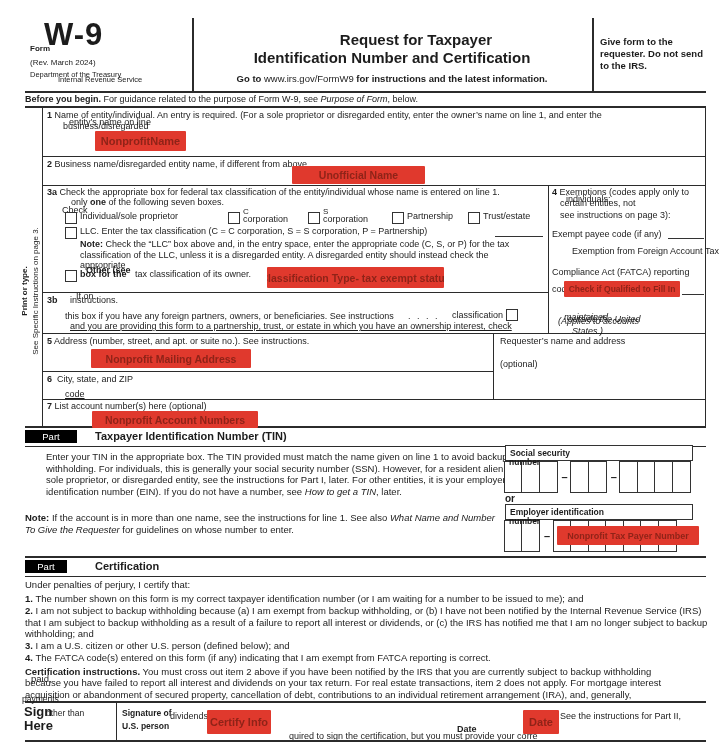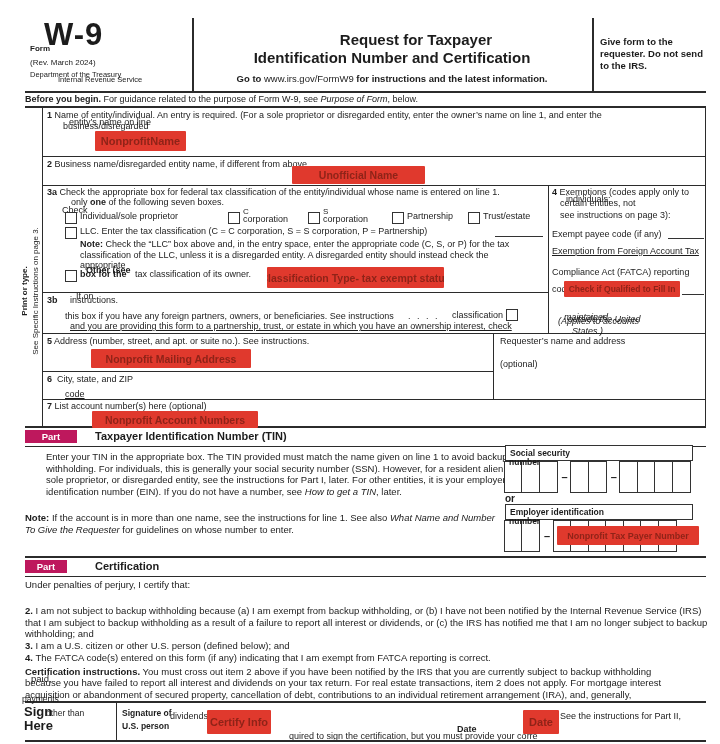--- a/index.html
+++ b/index.html
@@ -12,21 +12,21 @@
   .hline{position:absolute;background:#2b2b2b;height:1px;}
   .vline{position:absolute;background:#2b2b2b;width:1px;}
   .cbx{position:absolute;width:10px;height:10px;border:1.3px solid #333;background:#fff;}
   .boxrow{position:absolute;display:flex;align-items:center;}
   .cell{width:17px;height:30px;border:1.5px solid #333;background:#fff;margin-left:-1.5px;}
   .dash{font-weight:bold;font-size:11px;margin:0 4px;}
   .lblbox{position:absolute;border:1.5px solid #333;background:#fff;font-weight:bold;font-size:8.5px;padding:2px 0 2px 4px;}
   .ann{position:absolute;display:flex;align-items:center;justify-content:center;
        background:var(--ann-bg,#e0392d);color:var(--ann-text,#8f2318);
        font-weight:bold;z-index:6;white-space:nowrap;overflow:hidden;border-radius:1px;}
-  .chip{position:absolute;background:#be185d;color:#fff;font-weight:bold;font-size:9.5px;
+  .chip{position:absolute;background:#000000;color:#fff;font-weight:normal;font-size:9.5px;
         display:flex;align-items:center;justify-content:center;}
   .ovl{position:relative;display:inline-block;}
   .ovl .over{position:absolute;left:6px;top:-4px;}
   .uline{position:absolute;border-bottom:1px solid #333;}
   .rot{position:absolute;transform:rotate(-90deg);transform-origin:center;text-align:center;
        font-size:8px;line-height:11px;white-space:nowrap;}
 </style>
 </head>
 <body>
 
@@ -132,21 +132,21 @@
   <div class="vline" style="left:548px;top:185px;height:148px;"></div>
   <span class="t" style="left:552px;top:188px;">
     <span class="b">4</span> <span>Exemptions (codes apply only to</span>
   </span>
   <span class="t" style="left:560px;top:199px;">
     <span class="ovl"><span>certain entities, not</span><span class="over">individuals;</span></span>
   </span>
   <span class="t" style="left:560px;top:211px;">see instructions on page 3):</span>
   <span class="t" style="left:552px;top:230px;">Exempt payee code (if any)</span>
   <div class="uline" style="left:668px;top:238px;width:36px;"></div>
-  <span class="t" style="left:552px;top:247px;text-decoration:underline;">Exemption from Foreign Account Tax</span>
+  <span class="t" style="left:572px;top:247px;">Exemption from Foreign Account Tax</span>
   <span class="t" style="left:552px;top:268px;">Compliance Act (FATCA) reporting</span>
   <span class="t" style="left:552px;top:285px;">code (if any)</span>
   <div class="ann" style="left:564px;top:281px;width:116px;height:16px;font-size:8.5px;">Check if Qualified to Fill In</div>
   <div class="uline" style="left:682px;top:294px;width:22px;"></div>
   <span class="t i" style="left:558px;top:317px;">
     <span class="ovl"><span>(Applies to accounts</span><span class="over">maintained</span></span>
   </span>
   <span class="t i" style="left:568px;top:315px;">outside the United</span>
   <span class="t i" style="left:572px;top:327px;">States.)</span>
 
@@ -216,20 +216,23 @@
   </div>
   <div class="ann" style="left:557px;top:526px;width:142px;height:19px;font-size:9px;">Nonprofit Tax Payer Number</div>
 
   <div class="hline" style="left:25px;top:556px;width:681px;height:2px;"></div>
   <div class="chip" style="left:25px;top:560px;width:42px;height:13px;">Part</div>
   <span class="t b" style="left:95px;top:560px;font-size:11px;">Certification</span>
   <div class="hline" style="left:25px;top:576px;width:681px;"></div>
 
   <span class="t" style="left:25px;top:580px;font-size:9.5px;">Under penalties of perjury, I certify that:</span>
 
+  <div class="p" style="left:25px;top:593px;width:688px;">
+    <span class="b">1.</span> <span>The number shown on this form is my correct taxpayer identification number (or I am waiting for a number to be issued to me); and</span>
+  </div>
   <div class="p" style="left:25px;top:605px;width:688px;">
     <span class="b">2.</span> <span>I am not subject to backup withholding because (a) I am exempt from backup withholding, or (b) I have not been notified by the Internal Revenue Service (IRS) that I am subject to backup withholding as a result of a failure to report all interest or dividends, or (c) the IRS has notified me that I am no longer subject to backup withholding; and</span>
   </div>
   <div class="p" style="left:25px;top:640px;width:688px;">
     <span class="b">3.</span> <span>I am a U.S. citizen or other U.S. person (defined below); and</span>
   </div>
   <div class="p" style="left:25px;top:652px;width:688px;">
     <span class="b">4.</span> <span>The FATCA code(s) entered on this form (if any) indicating that I am exempt from FATCA reporting is correct.</span>
   </div>
 

